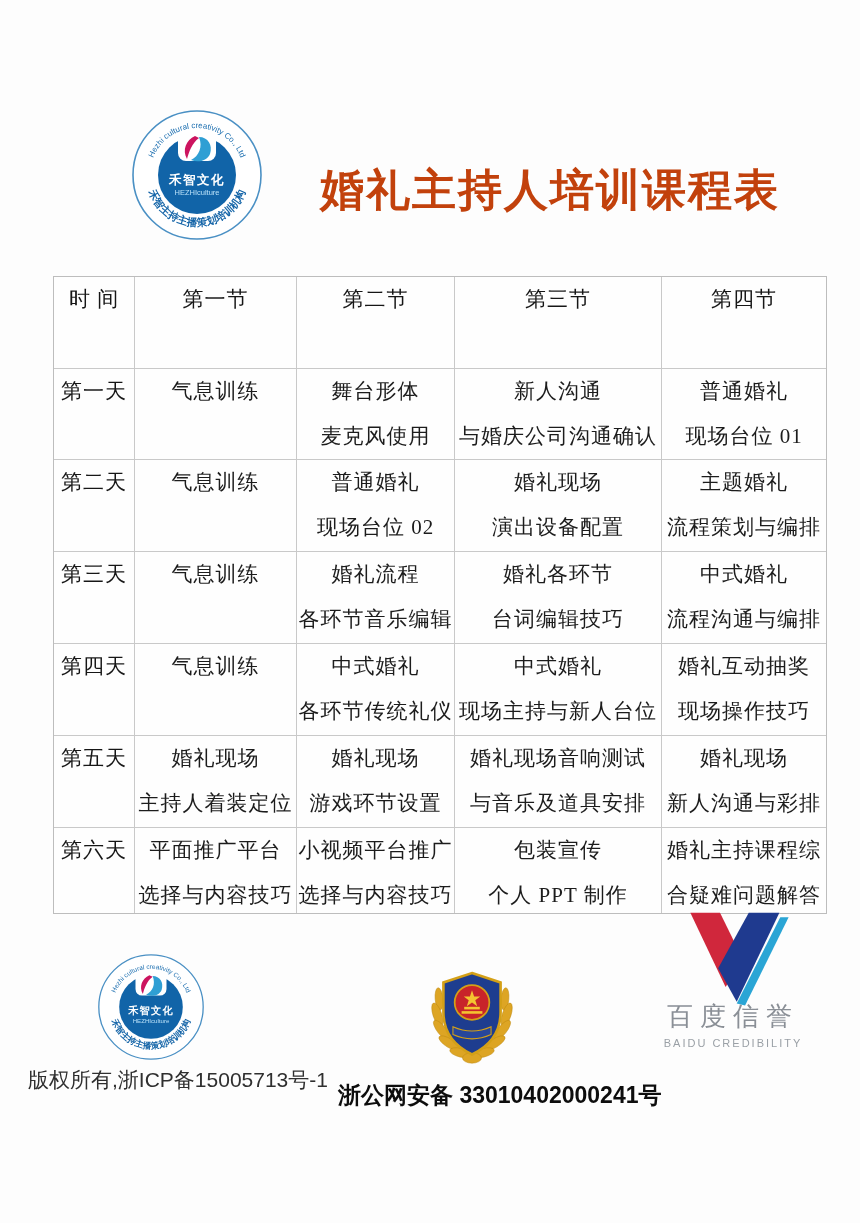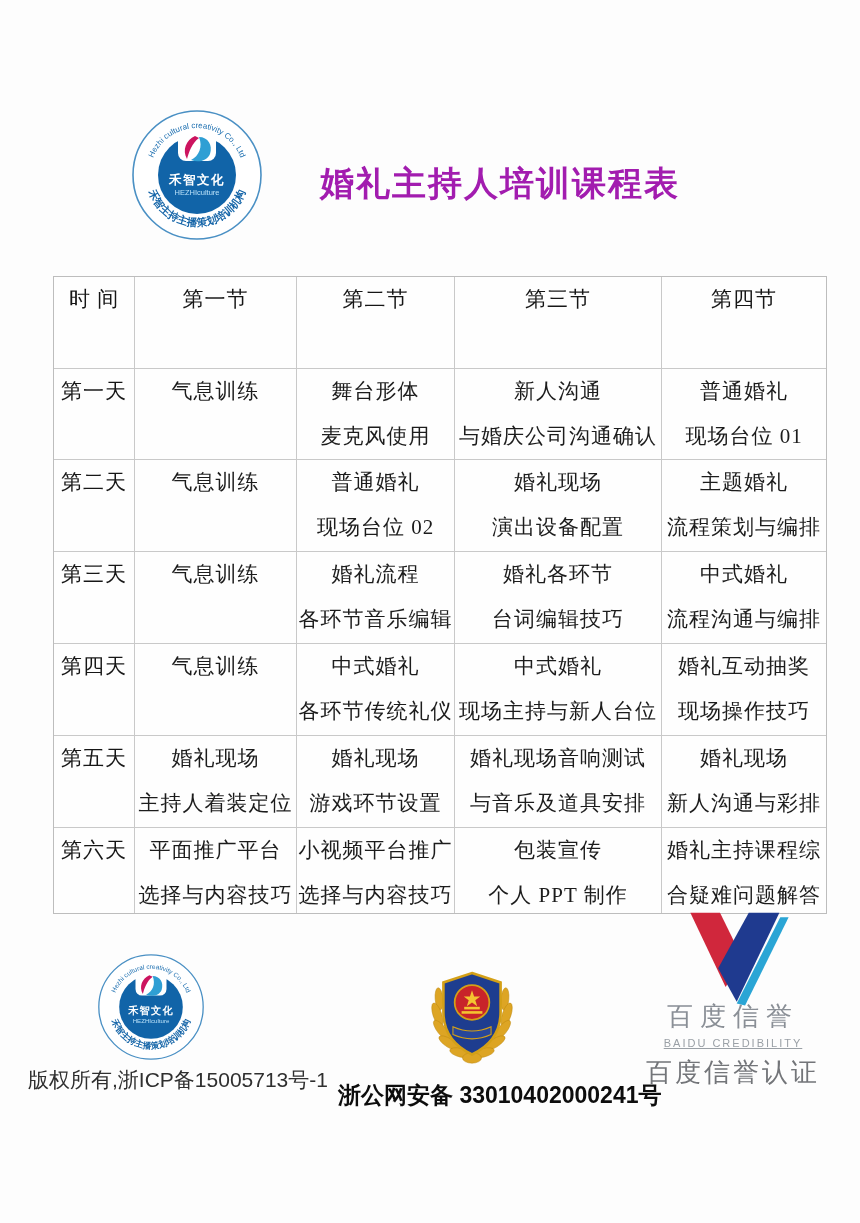--- a/index.html
+++ b/index.html
@@ -4,22 +4,22 @@
 <style>
   html,body{margin:0;padding:0;background:#ffffff;}
   #page{position:relative;width:860px;height:1223px;background:#fdfdfd;overflow:hidden;
         font-family:"Liberation Serif","DejaVu Serif",serif;color:#1e1e1e;}
 
   
   .logo-wrap{position:absolute;}
   .logo-header{left:132px;top:110px;width:130px;height:130px;}
   .logo-footer{left:98px;top:954px;width:106px;height:106px;}
   .logo-wrap svg{width:100%;height:100%;display:block;}
-  .page-title{position:absolute;left:320px;top:161px;font-size:34px;font-weight:bold;
-              letter-spacing:2px;color:#a21caf;white-space:nowrap;}
+  .page-title{position:absolute;left:320px;top:161px;font-size:44px;font-weight:bold;
+              letter-spacing:2px;color:#c2410c;white-space:nowrap;}
 
   
   .course-table{position:absolute;left:53px;top:276px;display:grid;
                 grid-template-columns:81px 162px 158px 207px 164px;
                 grid-template-rows:92px 91px 92px 92px 92px 92px 85px;
                 border:1px solid #bdbdbd;background:#fefefe;}
   .cell{border-right:1px solid #c9c9c9;border-bottom:1px solid #c9c9c9;
         display:flex;flex-direction:column;overflow:hidden;}
   .cell.last-col{border-right:none;}
   .cell.last-row{border-bottom:none;}
@@ -33,21 +33,21 @@
              font-weight:400;color:#2f2f2f;white-space:nowrap;}
   .police-badge{position:absolute;left:420px;top:957px;width:104px;height:110px;}
   .police-badge svg{width:100%;height:100%;display:block;}
   .police-record{position:absolute;left:338px;top:1080px;font-size:23px;font-weight:bold;
                  font-family:"Liberation Sans","DejaVu Sans",sans-serif;
                  color:#0d0d0d;white-space:nowrap;}
   .baidu{position:absolute;left:623px;top:909px;width:220px;text-align:center;
          font-family:"Liberation Sans","DejaVu Sans",sans-serif;}
   .baidu-v{width:112px;height:102px;margin:0 auto;display:block;}
   .baidu-title{font-size:26px;color:#8a8f96;letter-spacing:7px;margin-top:-12px;white-space:nowrap;}
-  .baidu-sub{font-size:11px;color:#9aa0a6;letter-spacing:2px;margin-top:3px;white-space:nowrap;text-decoration:underline;}
+  .baidu-sub{font-size:11px;color:#9aa0a6;letter-spacing:2px;margin-top:3px;white-space:nowrap;}
   .baidu-cert{font-size:26px;color:#737579;letter-spacing:3px;margin-top:6px;white-space:nowrap;}
 </style>
 </head>
 <body>
 
 <div id="page">
 
   <div class="logo-wrap logo-header">
     <svg viewBox="0 0 130 130">
       <defs>
@@ -251,16 +251,15 @@
   <div class="police-record">浙公网安备 33010402000241号</div>
 
   <div class="baidu">
     <svg class="baidu-v" viewBox="0 0 120 110">
       <polygon points="14,4 46,4 71,55 52,84" fill="#d0273c"></polygon>
       <polygon points="77,4 110,4 64,100 44,64" fill="#1f3a8f"></polygon>
       <polygon points="111,9 120,9 73,104 64,102" fill="#2aa5d5"></polygon>
     </svg>
     <div class="baidu-title">百度信誉</div>
     <div class="baidu-sub">BAIDU CREDIBILITY</div>
-    <div class="baidu-cert">百度信誉认证</div>
   </div>
 
 </div>
 
 </body></html>

